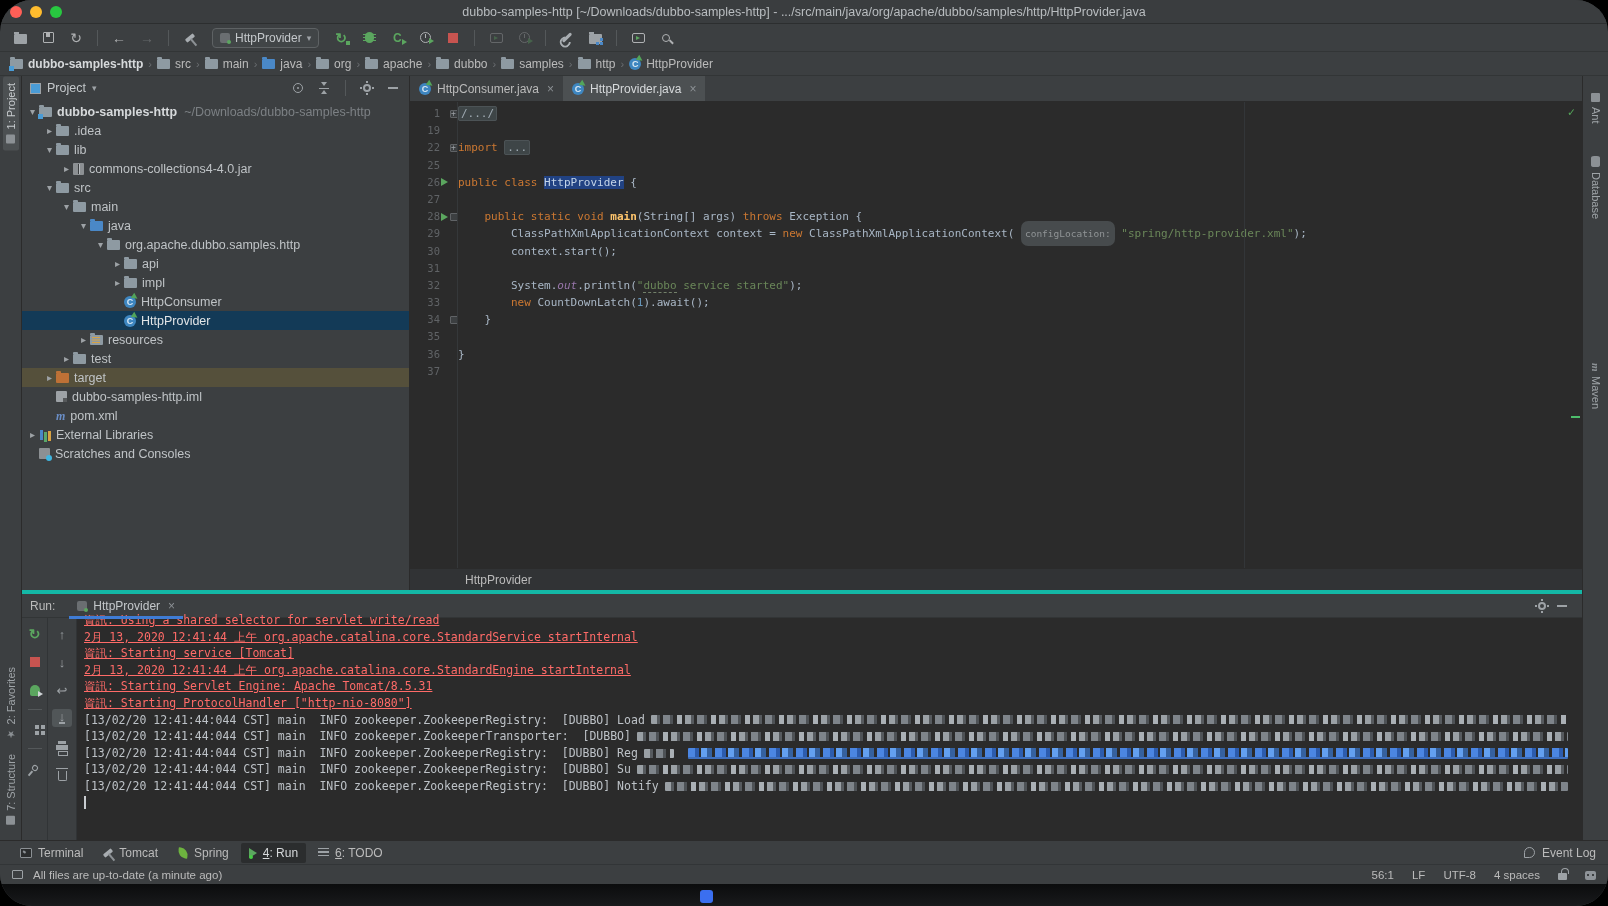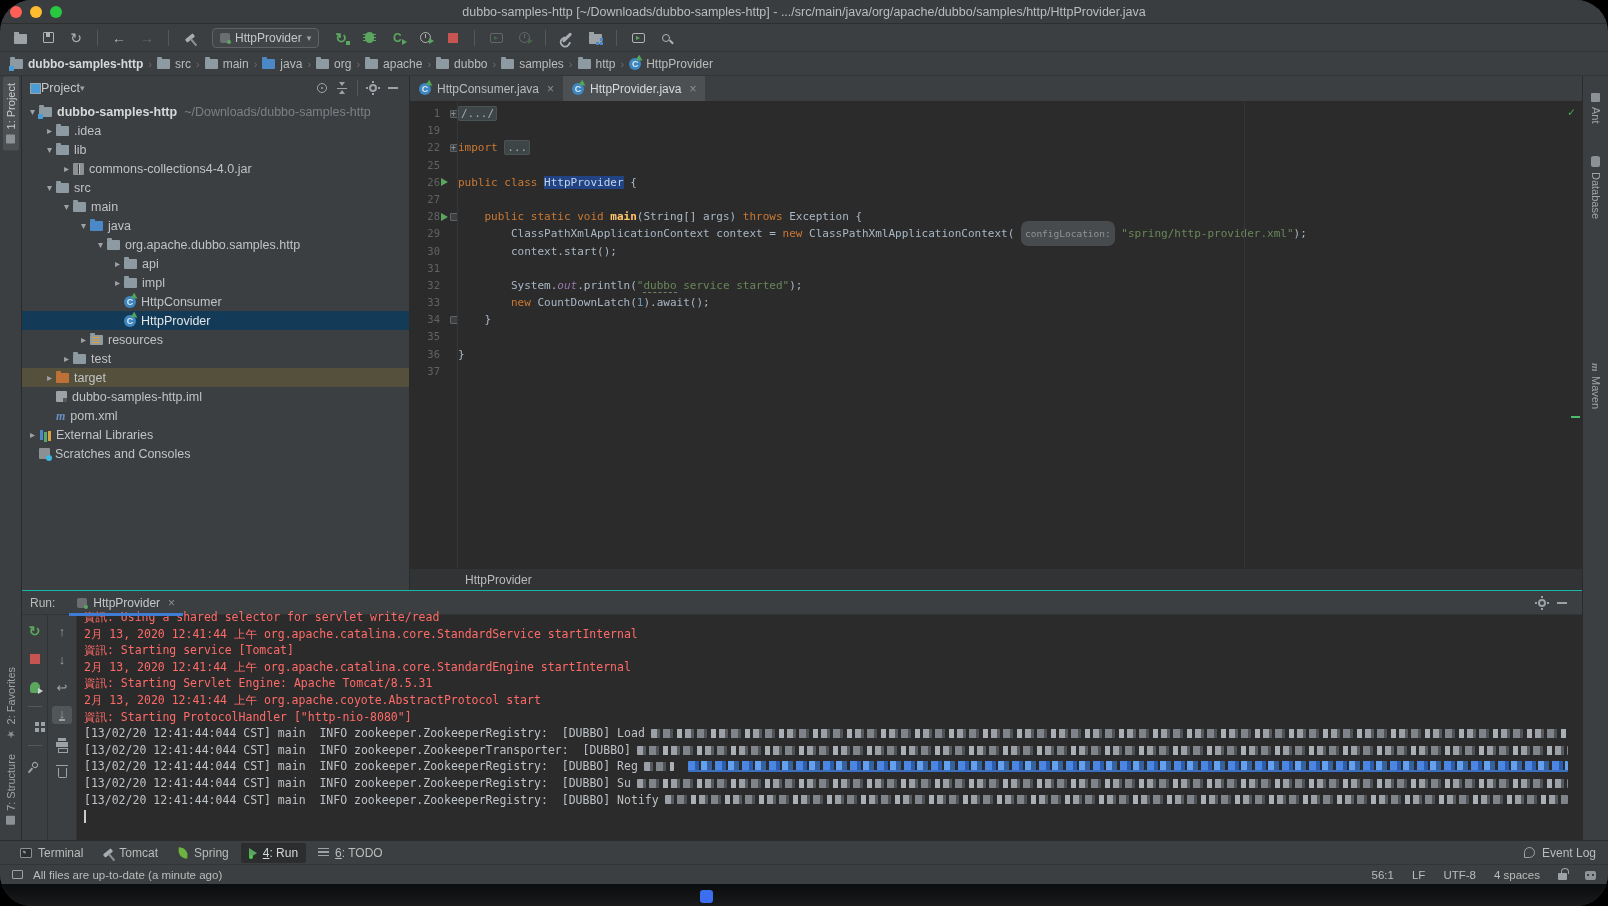--- a/index.html
+++ b/index.html
@@ -87,21 +87,21 @@
   .vtab.active{background:#4c5052;color:#c7cbce;}
   .sic{width:9px;height:9px;background:#8c9195;border-radius:1px;flex:none;}
   .sic.star{background:none;color:#8c9195;font-size:10px;width:auto;height:auto;}
   .sic.db{border-radius:3px/2px;background:#8c9195;height:11px;}
   .sic.m{background:none;color:#8c9195;font:italic bold 11px/11px "Liberation Serif",serif;width:auto;height:auto;}
   .stripe .grow{flex:1;}
   .center{flex:1;display:flex;flex-direction:column;min-width:0;}
   .split{height:514px;display:flex;min-height:0;flex:none;}
   
   .ppanel{width:388px;flex:none;display:flex;flex-direction:column;background:#3c3f41;border-right:1px solid #2b2b2b;}
-  .phead{height:24px;display:flex;align-items:center;padding:0 6px 0 8px;font-size:12.5px;color:#c4c8cb;flex:none;}
+  .phead{height:24px;display:flex;align-items:center;padding:0 6px 0 8px;gap:6px;font-size:12.5px;color:#c4c8cb;flex:none;}
   .phead .ic-proj{width:11px;height:11px;background:#4A9CD6;border:1.5px solid #9da2a6;}
   .phead .spacer{flex:1;}
   .phicon{width:20px;display:flex;justify-content:center;color:#9da2a6;}
   .ic-locate{width:10px;height:10px;border:1.5px solid #9da2a6;border-radius:50%;position:relative;}
   .ic-locate::after{content:"";position:absolute;left:2.5px;top:2.5px;width:2px;height:2px;border-radius:50%;background:#9da2a6;}
   .ic-collapse{width:10px;height:10px;position:relative;background:linear-gradient(#0000 45%,#9da2a6 45% 60%,#0000 60%);}
   .ic-collapse::before{content:"";position:absolute;left:2px;top:-1px;border-top:4px solid #9da2a6;border-left:3.5px solid transparent;border-right:3.5px solid transparent;}
   .ic-collapse::after{content:"";position:absolute;left:2px;bottom:-1px;border-bottom:4px solid #9da2a6;border-left:3.5px solid transparent;border-right:3.5px solid transparent;}
   .ic-gear{width:8px;height:8px;border:2px solid #9da2a6;border-radius:50%;position:relative;}
   .ic-gear::before{content:"";position:absolute;width:2px;height:2px;background:#9da2a6;left:1px;top:-5px;box-shadow:0 12px 0 #9da2a6,-6px 6px 0 #9da2a6,6px 6px 0 #9da2a6;}
@@ -138,21 +138,21 @@
   .tk-kw{color:#cc7832;}.tk-pl{color:#a9b7c6;}.tk-str{color:#6a8759;}
   .tk-stru{color:#6a8759;border-bottom:1px dashed #72806a;}
   .tk-fn{color:#ffc66d;font-weight:bold;}.tk-fld{color:#9876aa;font-style:italic;}
   .tk-num{color:#6897bb;}
   .tk-fold{background:#3e4547;color:#a0abb3;border:1px solid #4c5356;border-radius:2px;padding:0 2px;}
   .tk-hint{background:#474b4d;color:#909496;border-radius:7px;padding:7px 4px;font-size:9.5px;}
   .tk-sel{background:#214283;color:#c3d4e8;}
   .ecrumb{height:22px;flex:none;background:#313335;border-top:1px solid #2b2b2b;
     display:flex;align-items:center;padding-left:55px;font-size:12px;color:#bbb;}
   
-  .runpanel{height:250px;flex:none;display:flex;flex-direction:column;background:#2b2b2b;border-top:1px solid #14b8a6;min-height:0;}
+  .runpanel{height:250px;flex:none;display:flex;flex-direction:column;background:#2b2b2b;border-top:4px solid #14b8a6;min-height:0;}
   .runhead{height:24px;flex:none;background:#3c3f41;display:flex;align-items:center;padding:0 10px 0 8px;font-size:12px;color:#bbb;border-bottom:1px solid #323536;}
   .runlabel{margin-right:14px;}
   .runtab{position:relative;height:24px;display:flex;align-items:center;gap:6px;padding:0 8px;color:#c4c8cb;}
   .runtab::after{content:"";position:absolute;left:0;right:0;bottom:-1px;height:3px;background:#3F7CD5;}
   .runtab .x{color:#8c9195;margin-left:2px;}
   .runhead .spacer{flex:1;}
   .runbody{flex:1;display:flex;min-height:0;}
   .rtb{width:26px;flex:none;background:#3c3f41;border-right:1px solid #313436;display:flex;flex-direction:column;align-items:center;padding-top:7px;gap:10px;}
   .rtb2{width:29px;}
   .rbtn{width:20px;height:18px;display:flex;align-items:center;justify-content:center;color:#9da2a6;font-size:13px;}
@@ -167,21 +167,21 @@
   .ic-pin::after{content:"";position:absolute;left:1px;top:6px;width:1.5px;height:6px;background:#9da2a6;}
   .ic-scrollend{border-bottom:2px solid #9da2a6;line-height:10px;}
   .ic-print{width:12px;height:5px;background:#9da2a6;position:relative;margin-top:2px;}
   .ic-print::before{content:"";position:absolute;left:2px;top:-4px;width:8px;height:3px;background:#9da2a6;}
   .ic-print::after{content:"";position:absolute;left:2px;top:6px;width:8px;height:3px;border:1px solid #9da2a6;}
   .ic-trash{width:9px;height:10px;border:1.5px solid #9da2a6;border-top:none;border-radius:0 0 2px 2px;position:relative;margin-top:3px;}
   .ic-trash::before{content:"";position:absolute;left:-3px;top:-3px;width:12px;height:1.5px;background:#9da2a6;}
   .console{flex:1;overflow:hidden;padding-left:7px;margin-top:-6px;
     font:11.5px/16.6px "DejaVu Sans Mono",monospace;display:flex;flex-direction:column;}
   .conline{display:flex;align-items:center;height:16.6px;white-space:pre;}
-  .t-err{color:#ff6b68;}.t-out{color:#bdc2c7;}
+  .t-err{color:#ff6b68;text-decoration:underline;}.t-out{color:#bdc2c7;}
   .redact{height:9px;flex:none;border-radius:1px;margin:0 8px 0 6px;filter:blur(.5px);
     background:repeating-linear-gradient(90deg,#9aa0a5 0 6px,#565a5e 6px 9px,transparent 9px 12px,#7e848a 12px 19px,#4e5256 19px 22px,transparent 22px 26px,#aab0b5 26px 31px,transparent 31px 34px);}
   .redact.fill{flex:1;margin-right:14px;}
   .redact.blue{height:11px;border-bottom:2px solid #3e6fbe;filter:blur(.4px);
     background:repeating-linear-gradient(90deg,#4b86e2 0 7px,#2c5cae 7px 11px,transparent 11px 13px,#63a0f0 13px 19px,#35619f 19px 24px,transparent 24px 27px);}
   .ccaret{width:2px;height:13px;background:#c8ccd0;flex:none;}
   
   .twbar{height:24px;flex:none;background:#3c3f41;border-top:1px solid #2b2b2b;display:flex;align-items:center;padding:0 12px;gap:4px;font-size:12px;}
   .twitem{display:flex;align-items:center;gap:6px;padding:3px 8px;border-radius:2px;color:#bbb;}
   .twitem.active{background:#2b2d2e;color:#d6d9db;}
@@ -669,21 +669,20 @@
             <span class="rbtn">
                 <span class="ic-trash"></span>
               </span>
           </div>
           <div class="console">
               <div class="conline t-err"><span>資訊: Using a shared selector for servlet write/read</span></div>
               <div class="conline t-err"><span>2月 13, 2020 12:41:44 上午 org.apache.catalina.core.StandardService startInternal</span></div>
               <div class="conline t-err"><span>資訊: Starting service [Tomcat]</span></div>
               <div class="conline t-err"><span>2月 13, 2020 12:41:44 上午 org.apache.catalina.core.StandardEngine startInternal</span></div>
               <div class="conline t-err"><span>資訊: Starting Servlet Engine: Apache Tomcat/8.5.31</span></div>
-              <div class="conline t-err"><span>2月 13, 2020 12:41:44 上午 org.apache.coyote.AbstractProtocol start</span></div>
               <div class="conline t-err"><span>資訊: Starting ProtocolHandler ["http-nio-8080"]</span></div>
               <div class="conline t-out"><span>[13/02/20 12:41:44:044 CST] main  INFO zookeeper.ZookeeperRegistry:  [DUBBO] Load</span><span class="redact fill"></span></div>
               <div class="conline t-out"><span>[13/02/20 12:41:44:044 CST] main  INFO zookeeper.ZookeeperTransporter:  [DUBBO]</span><span class="redact fill"></span></div>
               <div class="conline t-out"><span>[13/02/20 12:41:44:044 CST] main  INFO zookeeper.ZookeeperRegistry:  [DUBBO] Reg</span><span class="redact" style="width: 30px;"></span><span class="redact blue fill"></span></div>
               <div class="conline t-out"><span>[13/02/20 12:41:44:044 CST] main  INFO zookeeper.ZookeeperRegistry:  [DUBBO] Su</span><span class="redact fill"></span></div>
               <div class="conline t-out"><span>[13/02/20 12:41:44:044 CST] main  INFO zookeeper.ZookeeperRegistry:  [DUBBO] Notify</span><span class="redact fill"></span></div>
               <div class="conline t-out"><span></span><span class="ccaret"></span></div>
             </div>
         </div>
       </div>

